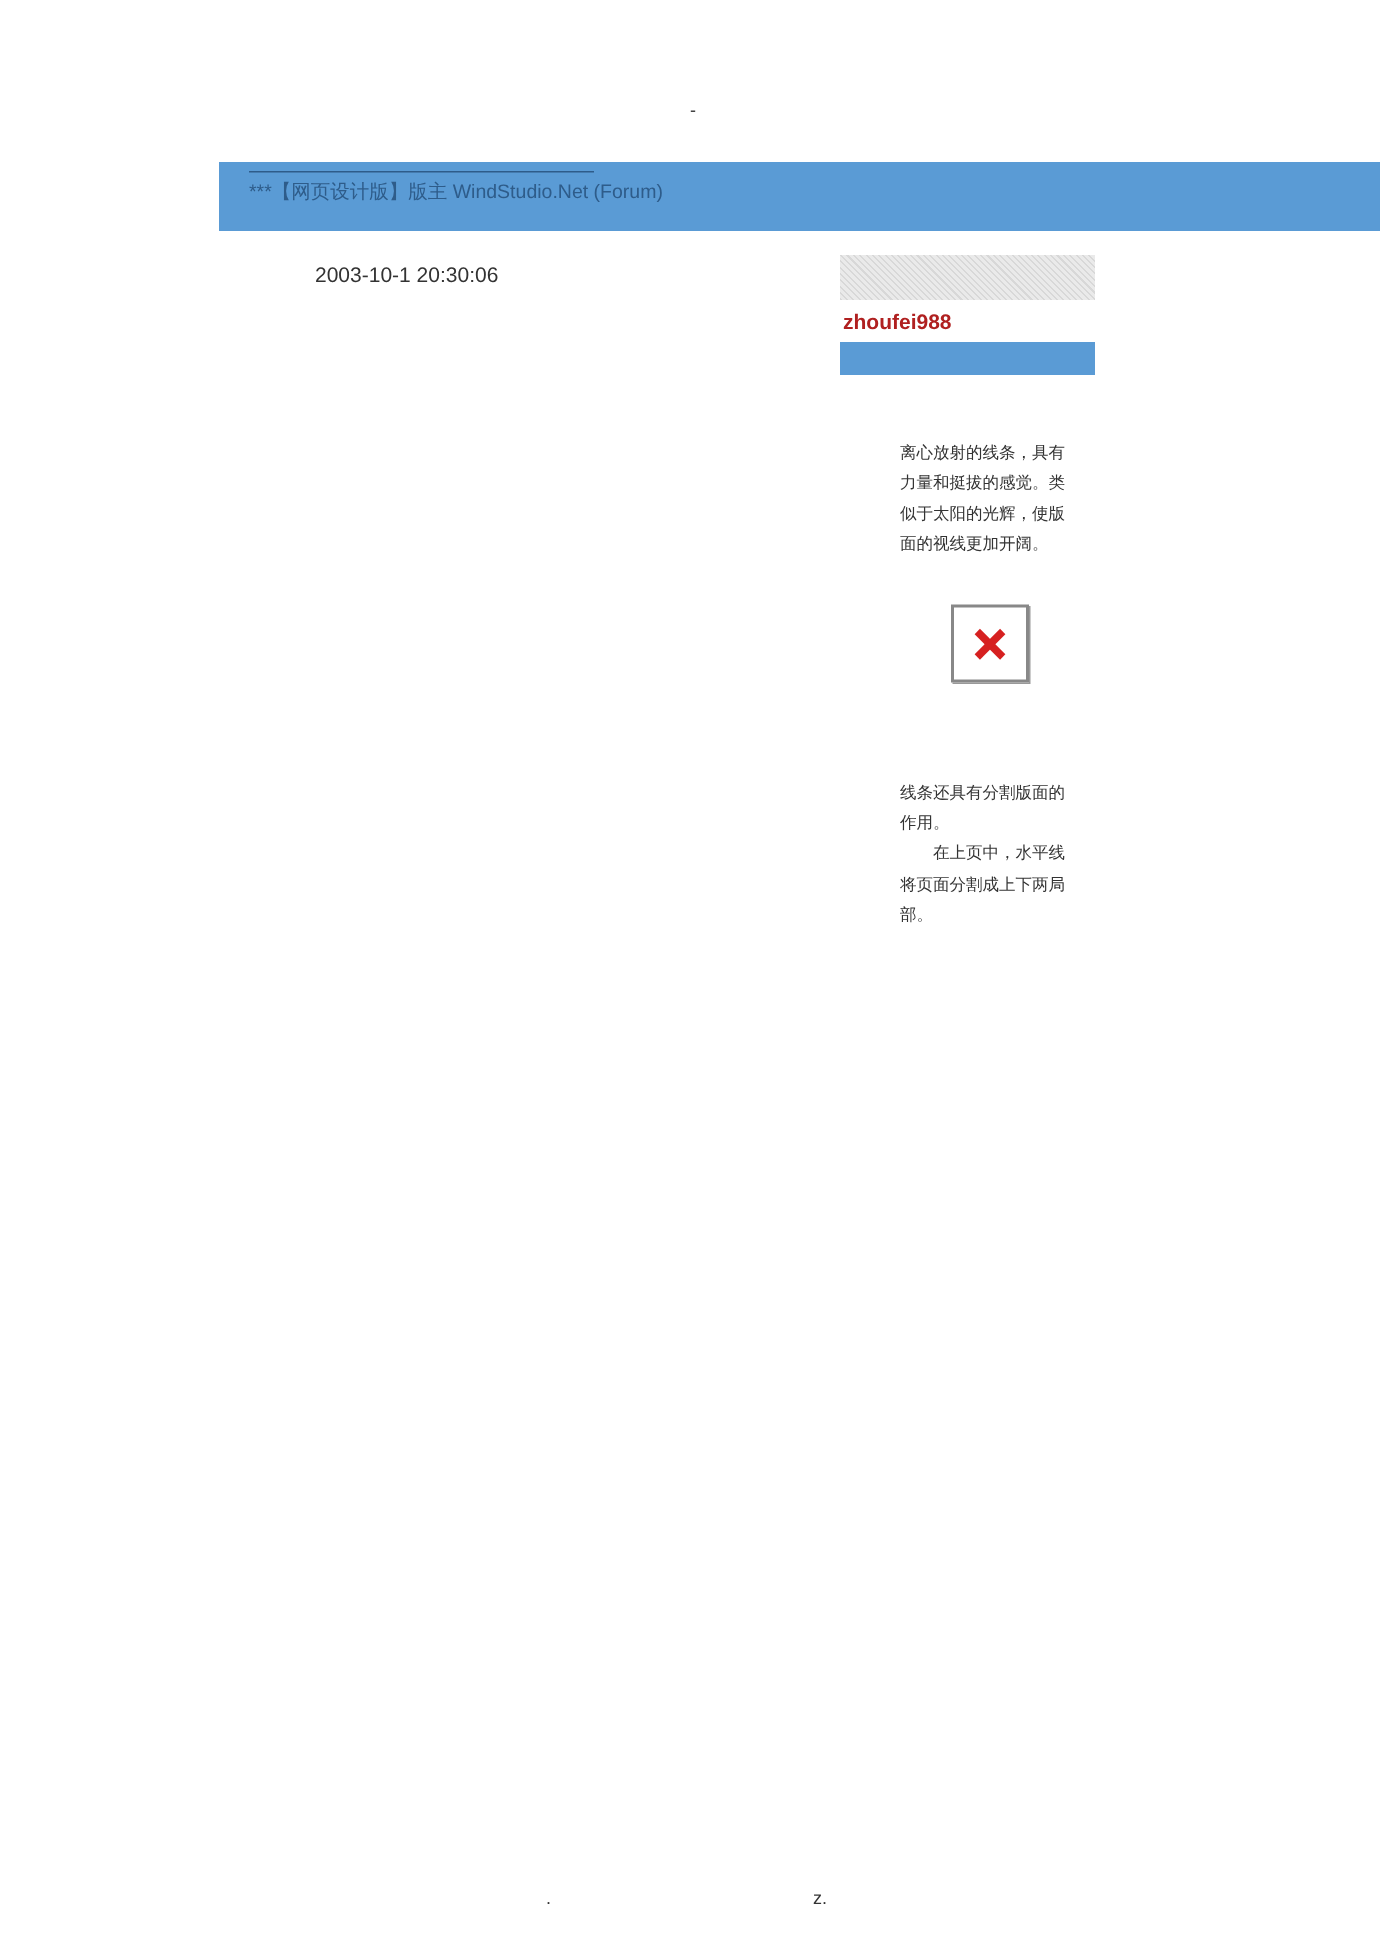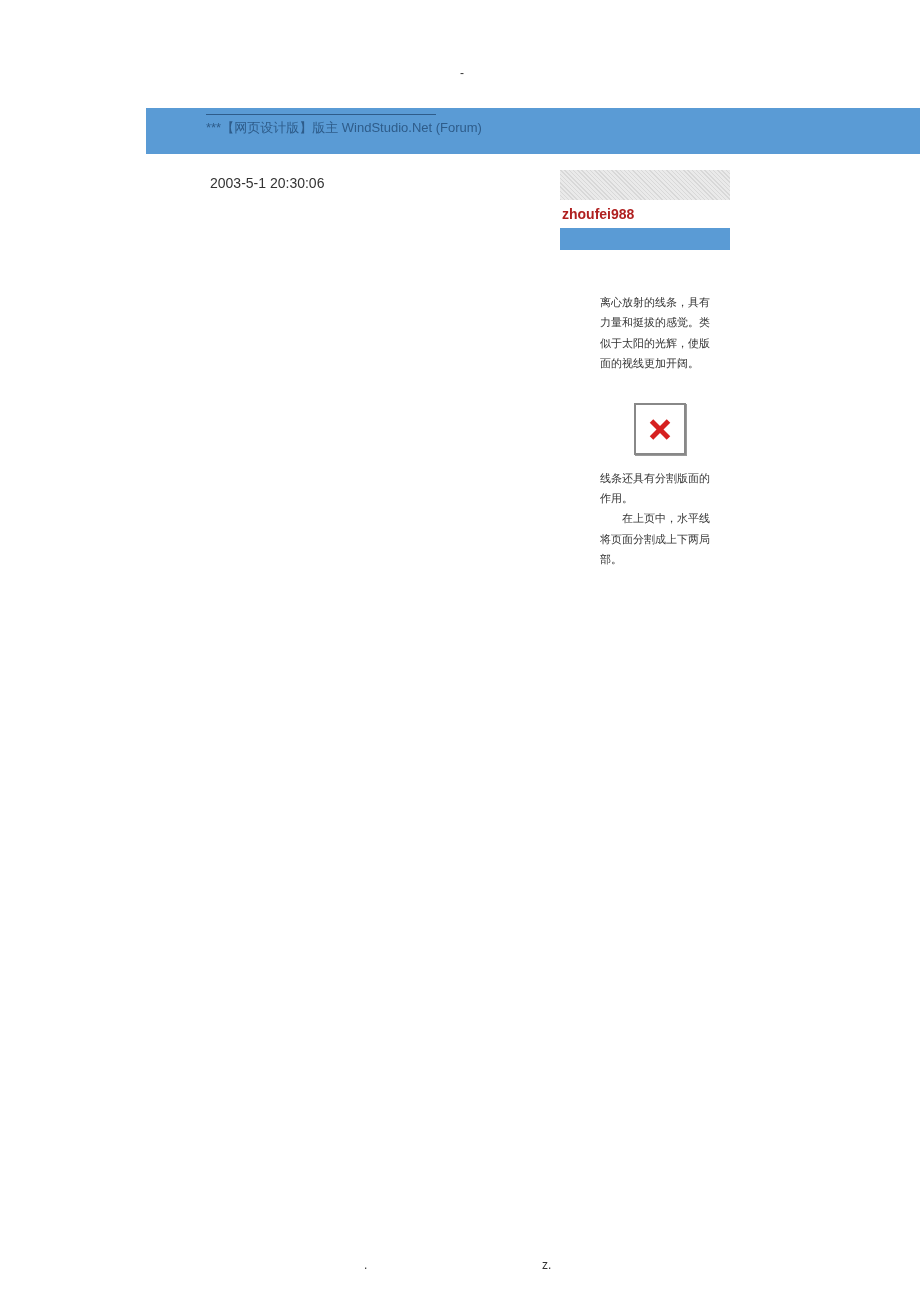--- a/index.html
+++ b/index.html
@@ -23,21 +23,21 @@
       font-size: 12px;
       color: #333;
     }
     .blue-bar {
       position: absolute;
       top: 108px;
       left: 146px;
       right: 0;
       height: 46px;
       background: #5a9bd5;
-      padding-left: 60px;
+      padding-left: 20px;
       padding-top: 6px;
     }
     .blue-bar-underline {
       border-top: 1px solid #2e5c8a;
       width: 230px;
       margin-bottom: 4px;
     }
     .blue-bar-text {
       color: #2e5c8a;
       font-size: 13px;
@@ -139,33 +139,33 @@
 </head>
 <body>
 
 <div class="top-dash">-</div>
 
 <div class="blue-bar">
   <div class="blue-bar-underline"></div>
   <div class="blue-bar-text">***【网页设计版】版主  WindStudio.Net (Forum)</div>
 </div>
 
-<div class="timestamp">2003-5-1 20:30:06</div>
+<div class="timestamp">2003-10-1 20:30:06</div>
 
 <div class="gray-box-1"></div>
 
 <div class="username">zhoufei988</div>
 
 <div class="blue-box-2"></div>
 
 <div class="content-column">
   <p>离心放射的线条，具有力量和挺拔的感觉。类似于太阳的光辉，使版面的视线更加开阔。</p>
   <div class="broken-img">
     <div class="broken-img-inner"></div>
   </div>
-  <p style="" class="para-group">
+  <p style="margin-top:50px;" class="para-group">
     <span>线条还具有分割版面的作用。</span><br>
     <span>　　在上页中，水平线将页面分割成上下两局部。</span>
   </p>
 </div>
 
 <div class="footer-dot">.</div>
 <div class="footer-z">z.</div>
 
 </body></html>

